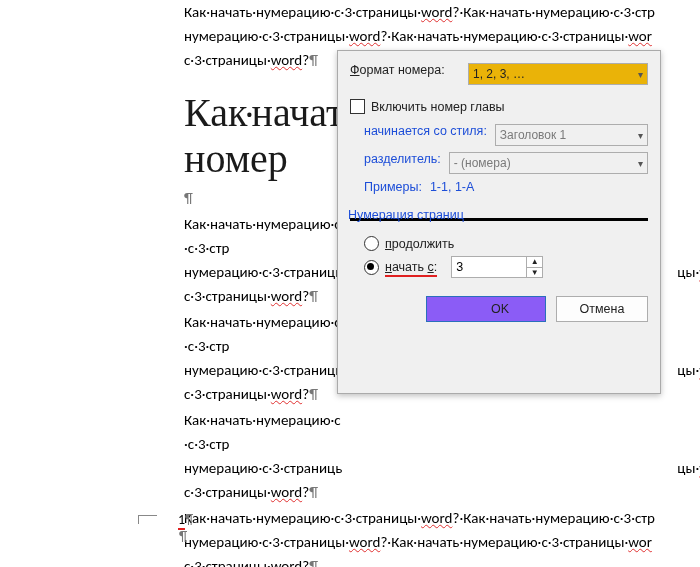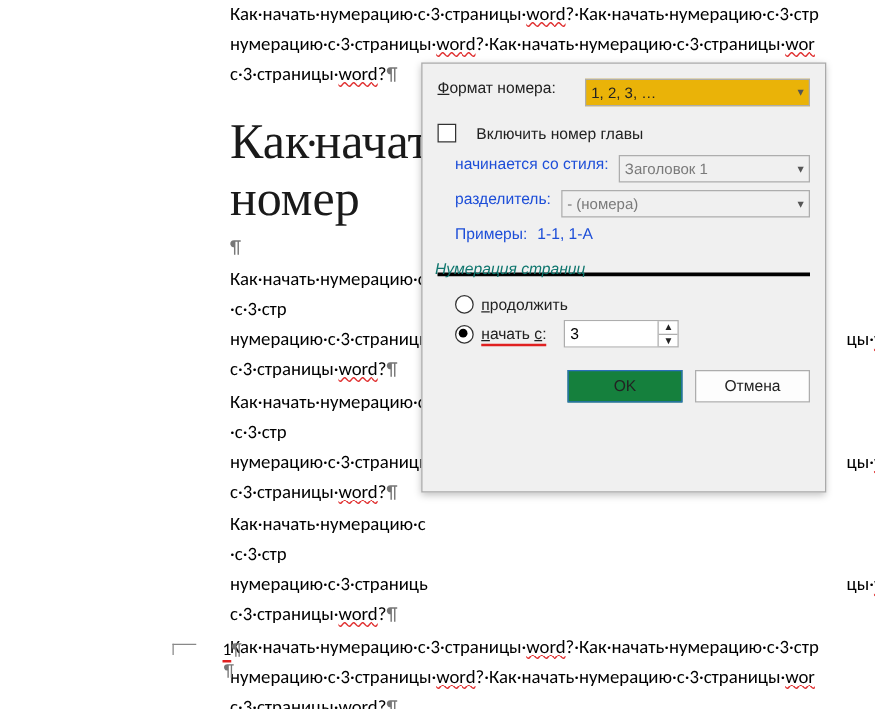--- a/index.html
+++ b/index.html
@@ -114,37 +114,36 @@
     font-size: 10px;
     color: #555;
   }
   .combo.disabled {
     background: #f0f0f0;
     color: #7a7a7a;
   }
   .chkrow {
     display: flex;
     align-items: center;
-    gap: 16px;
+    gap: 6px;
     margin: 14px 0 10px 0;
   }
   .chk {
     width: 13px;
     height: 13px;
     border: 1px solid #333;
     background: #fff;
   }
   .indent {
     padding-left: 14px;
     color: #7a7a7a;
   }
   .group-title {
     margin: 14px 0 4px -2px;
-    color: #0f766e;
-    font-style: italic;
+    color: #1d4ed8;
   }
   .group-box {
     border-top: 3px solid #000000;
     margin-top: -8px;
     padding-top: 10px;
   }
   .radio-row {
     display: flex;
     align-items: center;
     gap: 6px;
@@ -221,21 +220,22 @@
     border: 1px solid #adadad;
     background: #fdfdfd;
     display: flex;
     align-items: center;
     justify-content: center;
     cursor: pointer;
     font-size: 12.5px;
   }
   .btn.primary {
     border: 1.5px solid #2a6fbb;
-    background: #15803d;
+    background: #8b5cf6;
+    padding-left: 28px;
   }
   .disabled-text { color: #1d4ed8; }
 </style>
 </head>
 <body>
 
 <div class="doc">
   <p class="para">
     <span>Как·начать·нумерацию·с·3·страницы·</span><span class="spellerr">word</span><span>?</span>·Как·начать·нумерацию·с·3·стр<br>
     нумерацию·с·3·страницы·<span class="spellerr">word</span>?·Как·начать·нумерацию·с·3·страницы·<span class="spellerr">wor</span><br>

